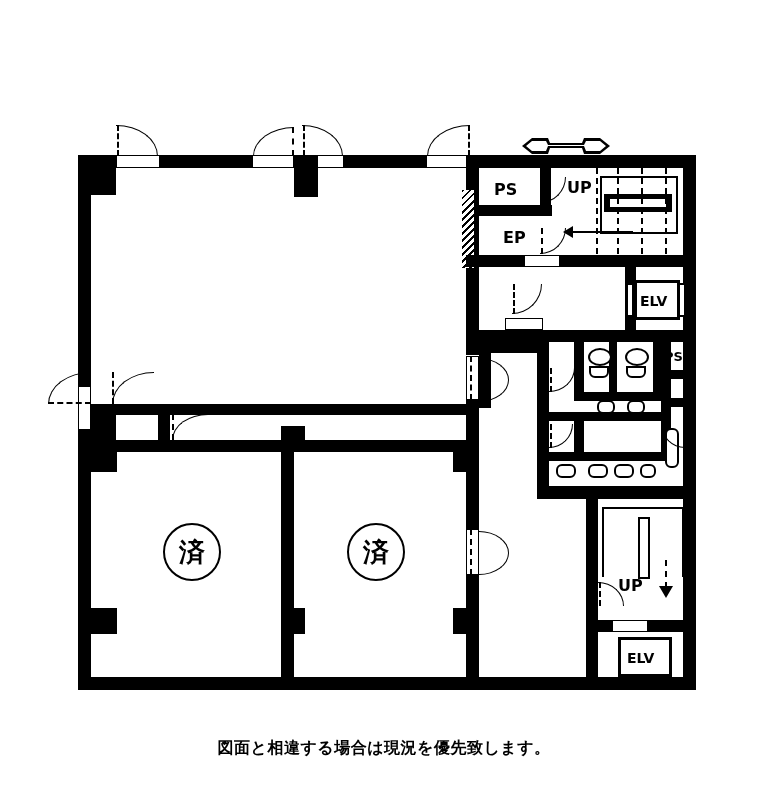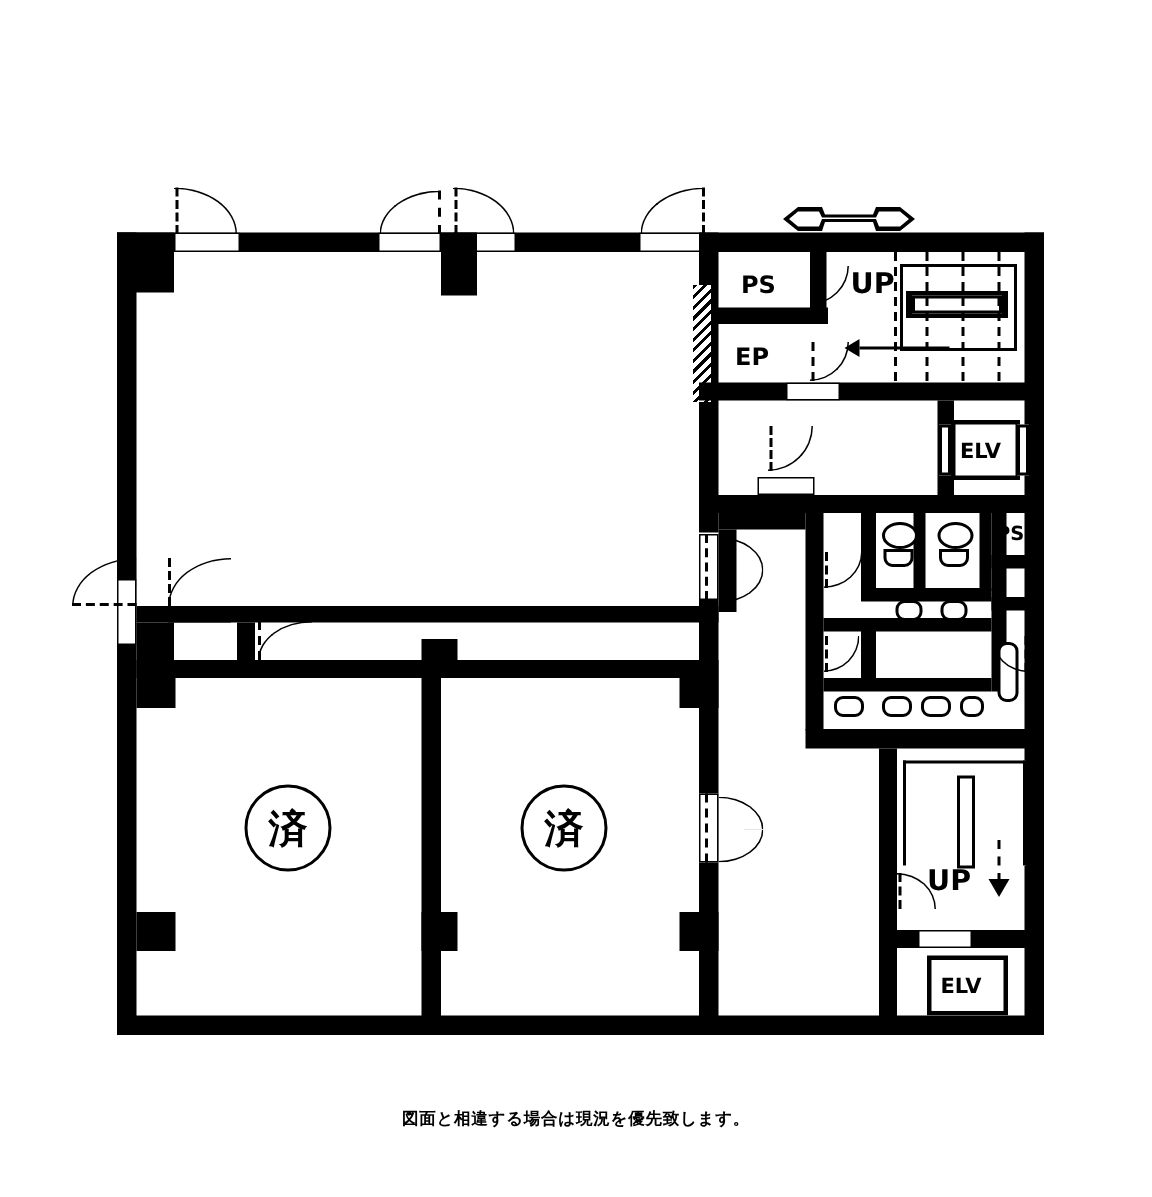--- a/index.html
+++ b/index.html
@@ -12,37 +12,37 @@
 
   
   .title{
     position:absolute;left:48px;top:22px;
     font-size:28px;font-weight:700;letter-spacing:1px;
     white-space:pre;
     font-family:"DejaVu Sans","Liberation Sans",sans-serif;
   }
   .footnote{
     position:absolute;left:0;top:738px;width:768px;
-    text-align:center;font-size:11px;font-weight:700;
+    text-align:center;font-size:16px;font-weight:700;
     letter-spacing:0.5px;
   }
 
   
   .wall{position:absolute;background:#000;}
   .outline{position:absolute;border:2px solid #000;background:#fff;box-sizing:border-box;}
   .outline-thick{position:absolute;border:3px solid #000;background:#fff;box-sizing:border-box;}
 
   .label{
     position:absolute;font-weight:700;
     font-family:"DejaVu Sans","Liberation Sans",sans-serif;
     line-height:1;white-space:nowrap;
   }
   .lbl-ps{font-size:16px;}
   .lbl-ep{font-size:16px;}
-  .lbl-up{font-size:19px;}
+  .lbl-up{font-size:16px;}
   .lbl-elv{font-size:14px;}
   .lbl-ps-small{font-size:13px;}
 
   
   .stamp{
     position:absolute;border:2.5px solid #000;border-radius:50%;
     background:#fff;display:flex;align-items:center;justify-content:center;
     font-size:26px;font-weight:700;
     font-family:"DejaVu Sans","Liberation Sans",sans-serif;
   }
@@ -188,21 +188,21 @@
 
     <div class="wall" style="left:466px;top:255px;width:230px;height:12px;"></div>
     <div class="wall" style="left:466px;top:330px;width:230px;height:12px;"></div>
     <div class="wall" style="left:537px;top:486px;width:159px;height:13px;"></div>
     <div class="wall" style="left:596px;top:620px;width:100px;height:12px;"></div>
 
     <div class="wall" style="left:474px;top:205px;width:78px;height:11px;"></div>
     <div class="wall" style="left:540px;top:168px;width:11px;height:38px;"></div>
 
     <div class="label lbl-ps" style="left:494px;top:182px;">PS</div>
-    <div class="label lbl-ep" style="left:490px;top:230px;">EP</div>
+    <div class="label lbl-ep" style="left:503px;top:230px;">EP</div>
 
     <div class="arc arc-br" style="left:540px;top:177px;width:26px;height:26px;"></div>
     <div class="leaf" style="left:541px;top:177px;height:26px;"></div>
     <div class="arc arc-br" style="left:540px;top:228px;width:26px;height:26px;"></div>
     <div class="leaf" style="left:541px;top:228px;height:26px;"></div>
     <div class="doorgap" style="left:524px;top:255px;width:36px;height:12px;"></div>
 
     <div class="label lbl-up" style="left:567px;top:180px;">UP</div>
 
     <div class="stair" style="left:600px;top:168px;width:84px;height:85px;">

